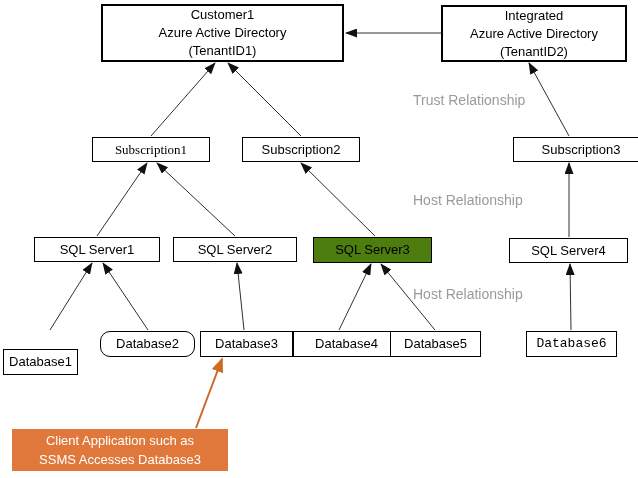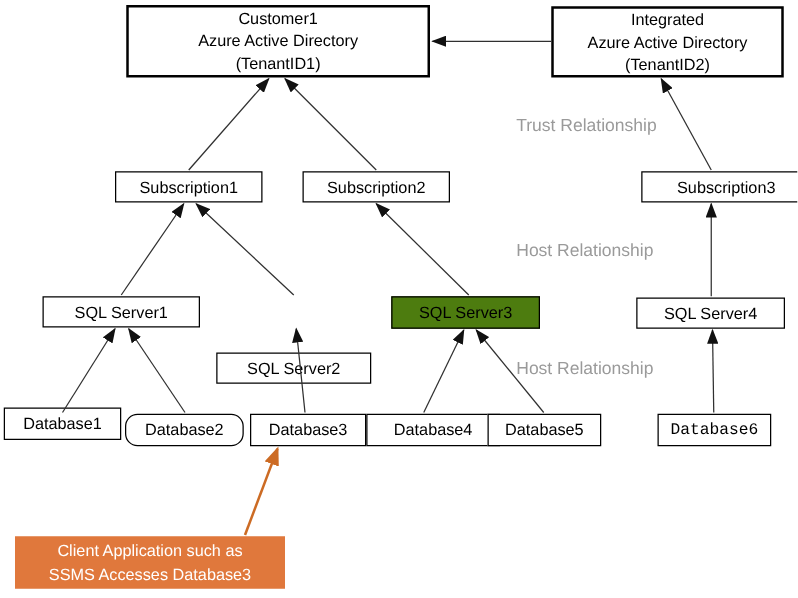--- a/index.html
+++ b/index.html
@@ -41,30 +41,30 @@
 
 <div id="canvas">
 
   <div class="node big" style="left: 101px; top: 4px; width: 243px; height: 58px; background: rgb(255, 255, 255); border-color: rgb(0, 0, 0);">Customer1
 Azure Active Directory
 (TenantID1)</div>
   <div class="node big" style="left: 441px; top: 5px; width: 186px; height: 57px; background: rgb(255, 255, 255); border-color: rgb(0, 0, 0);">Integrated
 Azure Active Directory
 (TenantID2)</div>
 
-  <div class="node" style="left: 92px; top: 137px; width: 118px; height: 25px; background: rgb(255, 255, 255); border-color: rgb(0, 0, 0);">Subscription1</div>
+  <div class="node" style="left: 92px; top: 137px; width: 118px; height: 25px; background: rgb(255, 255, 255); border-color: rgb(0, 0, 0); font-family: Liberation Serif, serif;">Subscription1</div>
   <div class="node" style="left: 242px; top: 137px; width: 118px; height: 25px; background: rgb(255, 255, 255); border-color: rgb(0, 0, 0);">Subscription2</div>
   <div class="node" style="left: 513px; top: 137px; width: 136px; height: 25px; background: rgb(255, 255, 255); border-color: rgb(0, 0, 0);">Subscription3</div>
 
   <div class="node" style="left: 34px; top: 237px; width: 126px; height: 25px; background: rgb(255, 255, 255); border-color: rgb(0, 0, 0);">SQL Server1</div>
-  <div class="node" style="left: 173px; top: 237px; width: 124px; height: 25px; background: rgb(255, 255, 255); border-color: rgb(0, 0, 0); margin-top: 45px;">SQL Server2</div>
+  <div class="node" style="left: 173px; top: 237px; width: 124px; height: 25px; background: rgb(255, 255, 255); border-color: rgb(0, 0, 0);">SQL Server2</div>
   <div class="node" style="left: 313px; top: 237px; width: 119px; height: 26px; background: #4d7c0f; border-color: rgb(0, 0, 0);">SQL Server3</div>
   <div class="node" style="left: 509px; top: 238px; width: 119px; height: 25px; background: rgb(255, 255, 255); border-color: rgb(0, 0, 0);">SQL Server4</div>
 
-  <div class="node" style="left: 3px; top: 326px; width: 94px; height: 26px; background: rgb(255, 255, 255); border-color: rgb(0, 0, 0);">Database1</div>
+  <div class="node" style="left: 3px; top: 349px; width: 75px; height: 26px; background: rgb(255, 255, 255); border-color: rgb(0, 0, 0);">Database1</div>
   <div class="node" style="left: 100px; top: 331px; width: 95px; height: 26px; background: rgb(255, 255, 255); border-color: rgb(0, 0, 0); border-radius: 10px;">Database2</div>
   <div class="node" style="left: 200px; top: 331px; width: 93px; height: 26px; background: rgb(255, 255, 255); border-color: rgb(0, 0, 0);">Database3</div>
   <div class="node" style="left: 293px; top: 331px; width: 107px; height: 26px; background: rgb(255, 255, 255); border-color: rgb(0, 0, 0);">Database4</div>
   <div class="node" style="left: 390px; top: 331px; width: 91px; height: 26px; background: rgb(255, 255, 255); border-color: rgb(0, 0, 0);">Database5</div>
   <div class="node" style="left: 526px; top: 331px; width: 91px; height: 26px; background: rgb(255, 255, 255); border-color: rgb(0, 0, 0); font-family: Liberation Mono, monospace;">Database6</div>
 
   <div class="node callout" style="left: 12px; top: 429px; width: 216px; height: 42px; background: rgb(224, 120, 60); color: rgb(255, 255, 255);">Client Application such as
 SSMS Accesses Database3</div>
 
   <div class="rel-label" style="left: 413px; top: 92px; color: rgb(154, 154, 154);">Trust Relationship</div>

